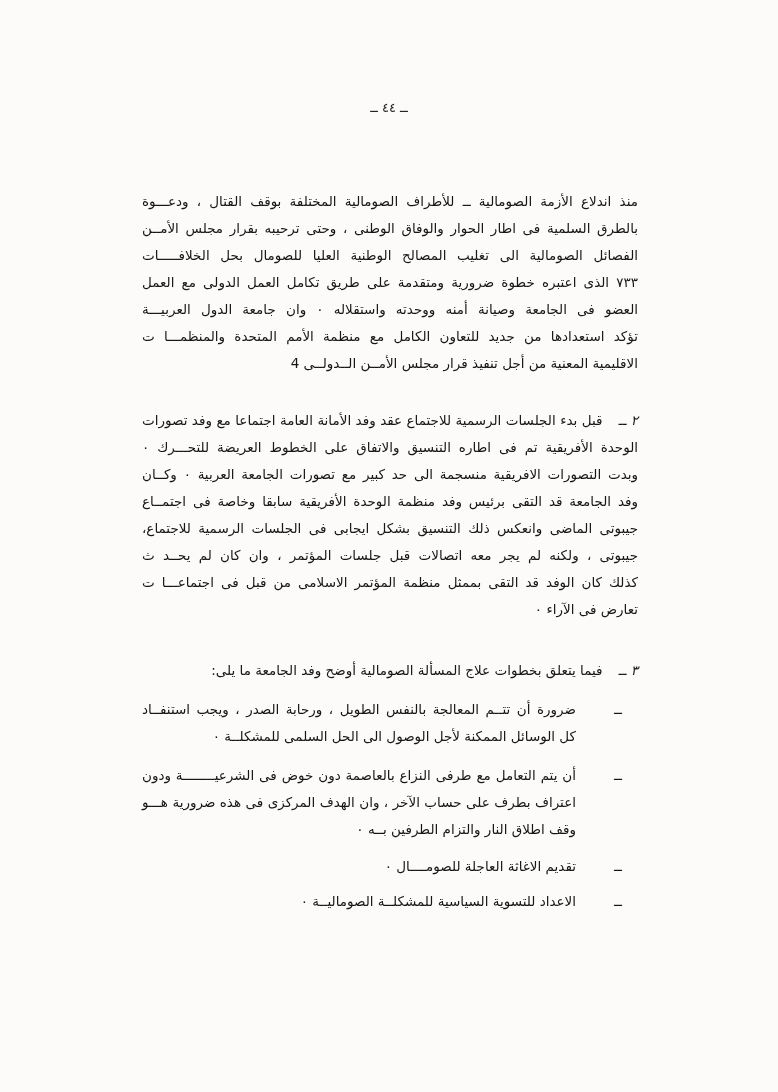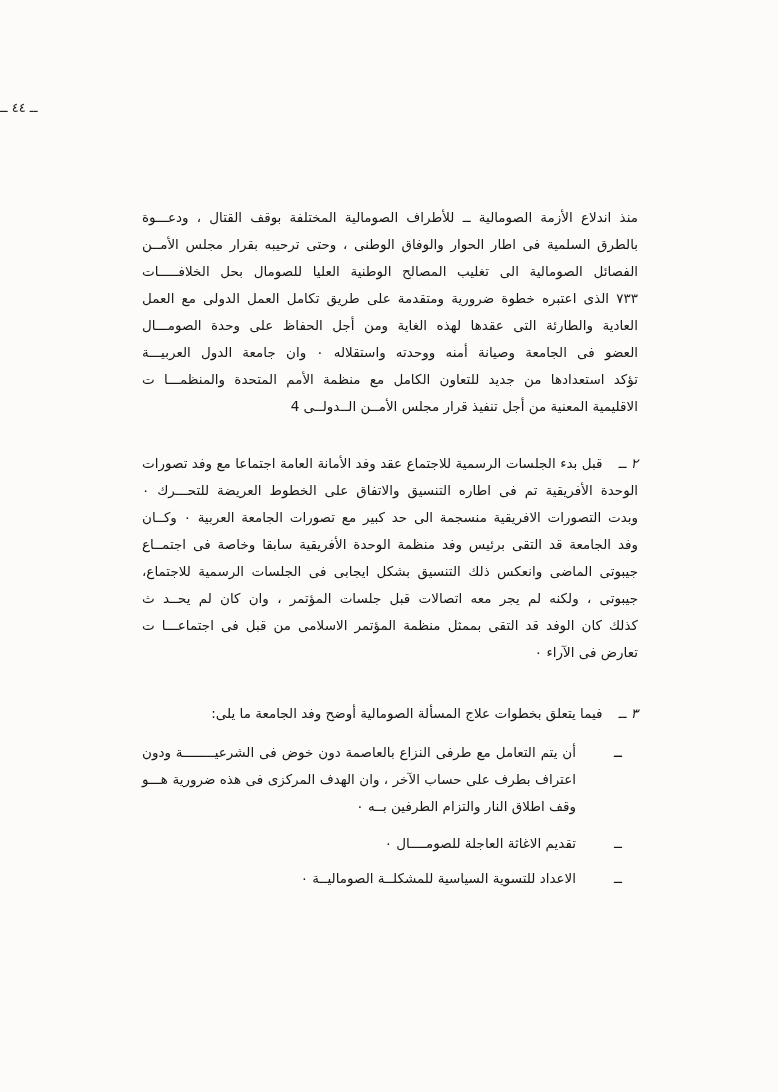--- a/index.html
+++ b/index.html
@@ -15,28 +15,28 @@
     background: #fcfbf9;
     overflow: hidden;
     font-family: "DejaVu Sans", sans-serif;
     color: #1a1a1a;
   }
   .page-number {
     position: absolute;
     top: 100px;
     left: 0;
     right: 0;
-    text-align: left;
+    text-align: center;
     font-size: 13px;
     letter-spacing: 2px;
     color: #222;
   }
   .body-text {
     position: absolute;
-    top: 204px;
+    top: 188px;
     right: 140px;
     width: 496px;
     direction: rtl;
     font-size: 13.5px;
     line-height: 27px;
     color: #161616;
   }
   .para { margin: 0; }
   .para.p2 { margin-top: 30px; }
   .para.p3 { margin-top: 34px; }
@@ -79,21 +79,20 @@
 
   <div class="page-number">ــ  ٤٤  ــ</div>
 
   <div class="body-text" dir="rtl">
 
     <div class="para p1">
       <div class="line">منذ اندلاع الأزمة الصومالية ــ للأطراف الصومالية المختلفة بوقف القتال ، ودعـــوة</div>
       <div class="line">بالطرق السلمية فى اطار الحوار والوفاق الوطنى ، وحتى ترحيبه بقرار مجلس الأمــن</div>
       <div class="line">الفصائل الصومالية الى تغليب المصالح الوطنية العليا للصومال بحل الخلافـــــات</div>
       <div class="line">٧٣٣ الذى اعتبره خطوة ضرورية ومتقدمة على طريق تكامل العمل الدولى مع العمل</div>
-      <div class="line">العادية والطارئة التى عقدها لهذه الغاية ومن أجل الحفاظ على وحدة الصومـــال</div>
       <div class="line">العضو فى الجامعة وصيانة أمنه ووحدته واستقلاله ٠ وان جامعة الدول العربيـــة</div>
       <div class="line">تؤكد استعدادها من جديد للتعاون الكامل مع منظمة الأمم المتحدة والمنظمـــا ت</div>
       <div class="line last">الاقليمية المعنية من أجل تنفيذ قرار مجلس الأمــن الــدولــى 4</div>
     </div>
 
     <div class="para p2">
       <div class="line">
         <span class="num-marker">٢ ــ</span><span>قبل بدء الجلسات الرسمية للاجتماع عقد وفد الأمانة العامة اجتماعا مع وفد تصورات</span>
       </div>
       <div class="line">الوحدة الأفريقية تم فى اطاره التنسيق والاتفاق على الخطوط العريضة للتحـــرك ٠</div>
@@ -106,20 +105,24 @@
     </div>
 
     <div class="para p3">
       <div class="line last">
         <span class="num-marker">٣ ــ</span><span>فيما يتعلق بخطوات علاج المسألة الصومالية أوضح وفد الجامعة ما يلى:</span>
       </div>
     </div>
 
     <div class="bullet b1">
       <span class="bullet-dash">ــ</span>
+      <div class="bullet-body">
+        <div class="line">ضرورة أن تتــم المعالجة بالنفس الطويل ،  ورحابة الصدر ،  ويجب استنفــاد</div>
+        <div class="line last">كل الوسائل الممكنة لأجل الوصول الى الحل السلمى للمشكلــة ٠</div>
+      </div>
     </div>
 
     <div class="bullet b2">
       <span class="bullet-dash">ــ</span>
       <div class="bullet-body">
         <div class="line">أن يتم التعامل مع طرفى النزاع بالعاصمة دون خوض فى الشرعيــــــــة ودون</div>
         <div class="line">اعتراف بطرف على حساب الآخر ،  وان الهدف المركزى فى هذه ضرورية هـــو</div>
         <div class="line last">وقف اطلاق النار والتزام الطرفين بــه ٠</div>
       </div>
     </div>

